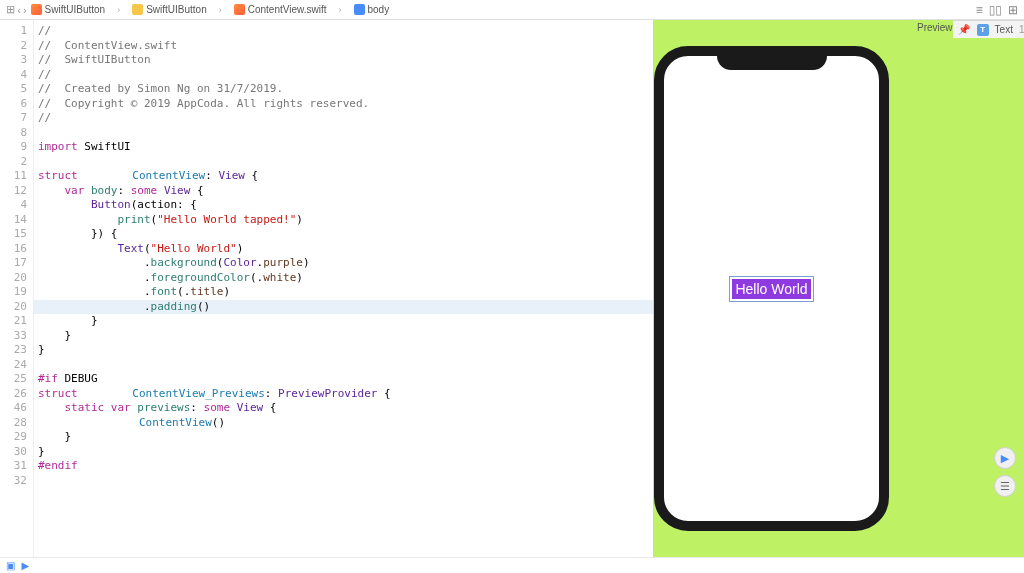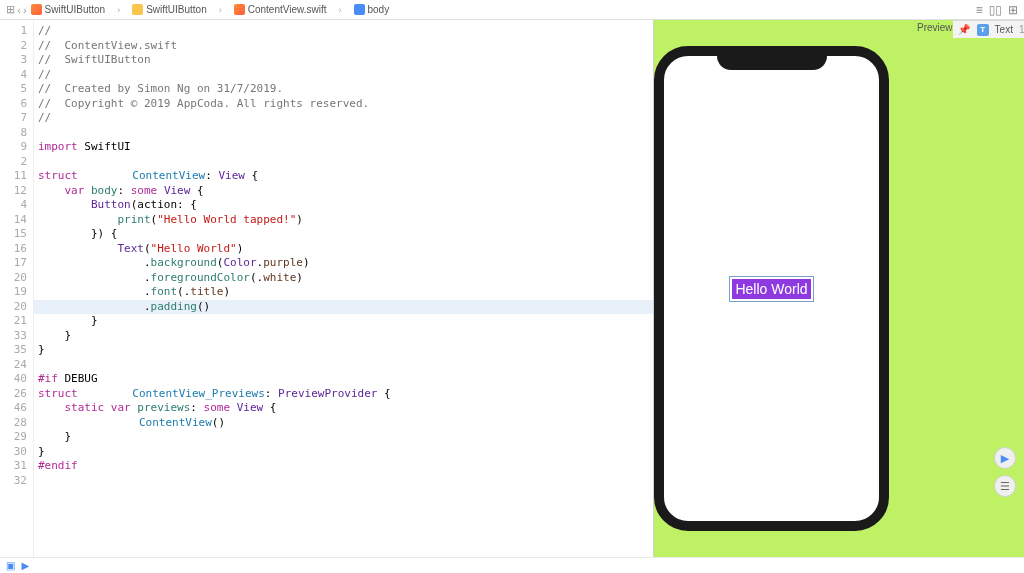--- a/index.html
+++ b/index.html
@@ -218,23 +218,23 @@
         <div>4</div>
         <div>14</div>
         <div>15</div>
         <div>16</div>
         <div>17</div>
         <div>20</div>
         <div>19</div>
         <div>20</div>
         <div>21</div>
         <div>33</div>
-        <div>35</div>
+        <div>23</div>
         <div>24</div>
-        <div>40</div>
+        <div>25</div>
         <div>26</div>
         <div>46</div>
         <div>28</div>
         <div>29</div>
         <div>30</div>
         <div>31</div>
         <div>32</div>
       </div>
     <div class="code" id="code"><div class="line"><span class="c-comment">//</span></div><div class="line"><span class="c-comment">//  ContentView.swift</span></div><div class="line"><span class="c-comment">//  SwiftUIButton</span></div><div class="line"><span class="c-comment">//</span></div><div class="line"><span class="c-comment">//  Created by Simon Ng on 31/7/2019.</span></div><div class="line"><span class="c-comment">//  Copyright © 2019 AppCoda. All rights reserved.</span></div><div class="line"><span class="c-comment">//</span></div><div class="line"><span></span></div><div class="line"><span class="c-keyword">import </span><span>SwiftUI</span></div><div class="line"><span></span></div><div class="line"><span class="c-keyword">struct </span><span class="c-usertype">ContentView</span><span>: </span><span class="c-type">View</span><span> {</span></div><div class="line"><span>    </span><span class="c-keyword">var </span><span class="c-ident">body</span><span>: </span><span class="c-keyword">some </span><span class="c-type">View</span><span> {</span></div><div class="line"><span>        </span><span class="c-type">Button</span><span>(action: {</span></div><div class="line"><span>            </span><span class="c-method">print</span><span>(</span><span class="c-string">"Hello World tapped!"</span><span>)</span></div><div class="line"><span>        }) {</span></div><div class="line"><span>            </span><span class="c-type">Text</span><span>(</span><span class="c-string">"Hello World"</span><span>)</span></div><div class="line"><span>                .</span><span class="c-method">background</span><span>(</span><span class="c-type">Color</span><span>.</span><span class="c-enum">purple</span><span>)</span></div><div class="line"><span>                .</span><span class="c-method">foregroundColor</span><span>(.</span><span class="c-enum">white</span><span>)</span></div><div class="line"><span>                .</span><span class="c-method">font</span><span>(.</span><span class="c-enum">title</span><span>)</span></div><div class="line hl"><span>                .</span><span class="c-method">padding</span><span>()</span></div><div class="line"><span>        }</span></div><div class="line"><span>    }</span></div><div class="line"><span>}</span></div><div class="line"><span></span></div><div class="line"><span class="c-keyword">#if</span><span> DEBUG</span></div><div class="line"><span class="c-keyword">struct </span><span class="c-usertype">ContentView_Previews</span><span>: </span><span class="c-type">PreviewProvider</span><span> {</span></div><div class="line"><span>    </span><span class="c-keyword">static var </span><span class="c-ident">previews</span><span>: </span><span class="c-keyword">some </span><span class="c-type">View</span><span> {</span></div><div class="line"><span>        </span><span class="c-usertype">ContentView</span><span>()</span></div><div class="line"><span>    }</span></div><div class="line"><span>}</span></div><div class="line"><span class="c-keyword">#endif</span></div><div class="line"><span></span></div></div>
   </div>

